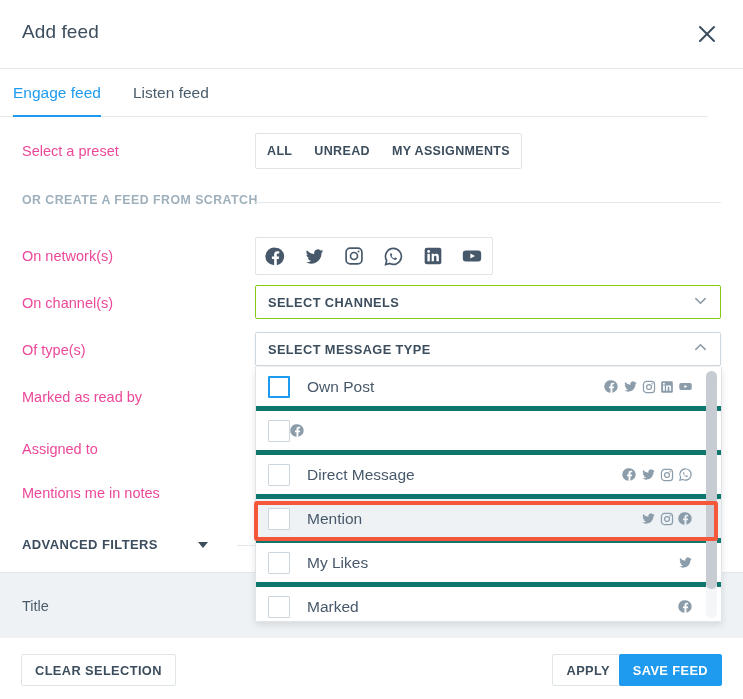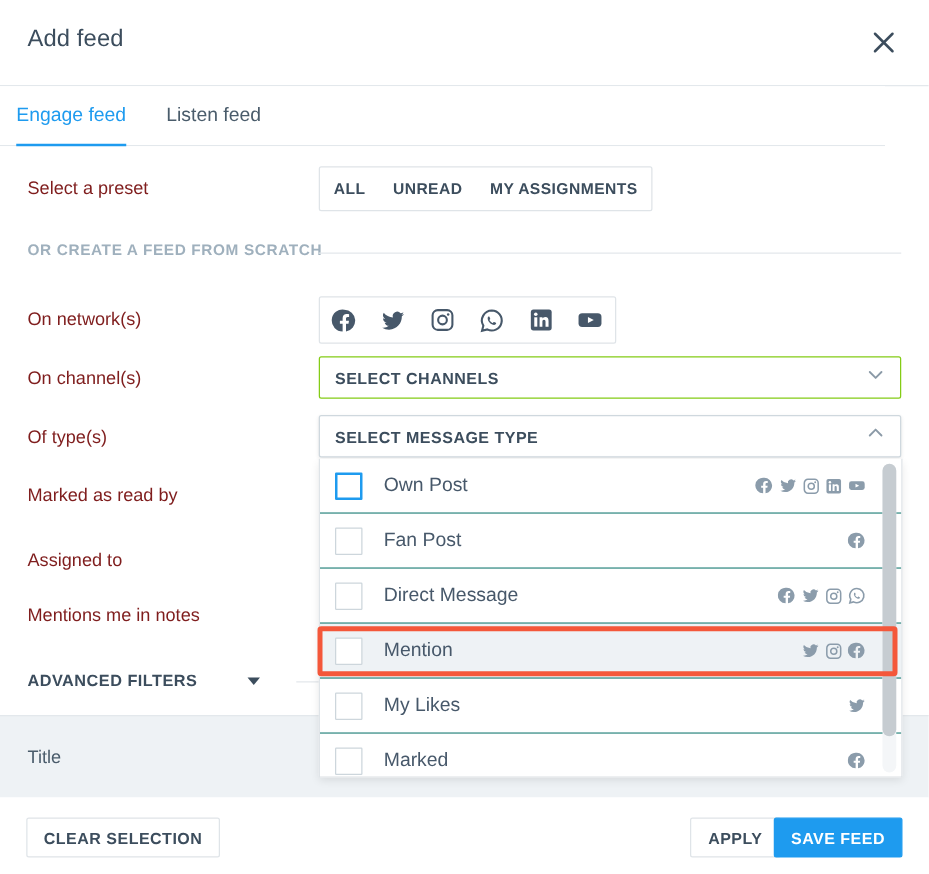--- a/index.html
+++ b/index.html
@@ -49,21 +49,21 @@
     height: 3px; background: #1e9bef;
   }
 
   
   .form-body {
     position: absolute; top: 117px; left: 0; width: 743px; height: 455px;
     background: #fff;
   }
   .row-label {
     position: absolute; left: 22px;
-    font-size: 14.5px; color: #7f1d1d; white-space: nowrap;
+    font-size: 14.5px; color: #ec4899; white-space: nowrap;
   }
 
   
   .preset-group {
     position: absolute; left: 255px; top: 16px;
     height: 36px; border: 1px solid #dfe4e8; background: #fff;
     display: flex; align-items: flex-end; border-radius: 2px;
   }
   .preset-btn {
     padding: 0 11px; height: 34px; display: flex; align-items: center;
@@ -136,21 +136,21 @@
   .dropdown-panel {
     position: absolute; left: 255px; top: 367px;
     width: 467px; height: 255px;
     background: #fff; border: 1px solid #dfe4e8; border-top: none;
     box-shadow: 0 3px 7px rgba(0,0,0,.10);
     overflow: hidden; z-index: 20;
   }
   .dd-row {
     position: relative; height: 44px;
     display: flex; align-items: center;
-    border-bottom: 1px solid #0f766e; background: #fff;
+    border-bottom: 5px solid #0f766e; background: #fff;
   }
   .dd-row.hover { background: #eef2f5; }
   .dd-check {
     margin-left: 12px; width: 22px; height: 22px;
     border: 1px solid #cdd6dc; background: #fff; border-radius: 1px;
     flex: 0 0 auto; cursor: pointer;
   }
   .dd-check.focused { border: 2px solid #1e9bef; }
   .dd-label {
     margin-left: 17px; font-size: 15.5px; color: #47586a; flex: 1 1 auto;
@@ -356,21 +356,20 @@
           <svg width="15" height="15" viewBox="0 0 24 24" fill="currentColor">
             <rect x="2" y="6.5" width="20" height="11" rx="3"></rect>
             <path d="M10.2 9.6l4.8 2.4-4.8 2.4z" fill="#fff"></path>
           </svg>
         </span>
     </div>
   </div>
 
   <div class="dd-row">
     <div class="dd-check"></div>
-    <div class="dd-label">Fan Post</div>
     <div class="dd-icons">
       <span>
           <svg width="15" height="15" viewBox="0 0 24 24" fill="currentColor">
             <path d="M12 2a10 10 0 1 0-1.6 19.87v-7H7.9V12h2.5V9.8c0-2.47 1.47-3.84 3.72-3.84 1.08 0 2.2.2 2.2.2v2.42h-1.24c-1.22 0-1.6.76-1.6 1.54V12h2.72l-.44 2.87h-2.28v7A10 10 0 0 0 12 2z"></path>
           </svg>
         </span>
     </div>
   </div>
 
   <div class="dd-row">

